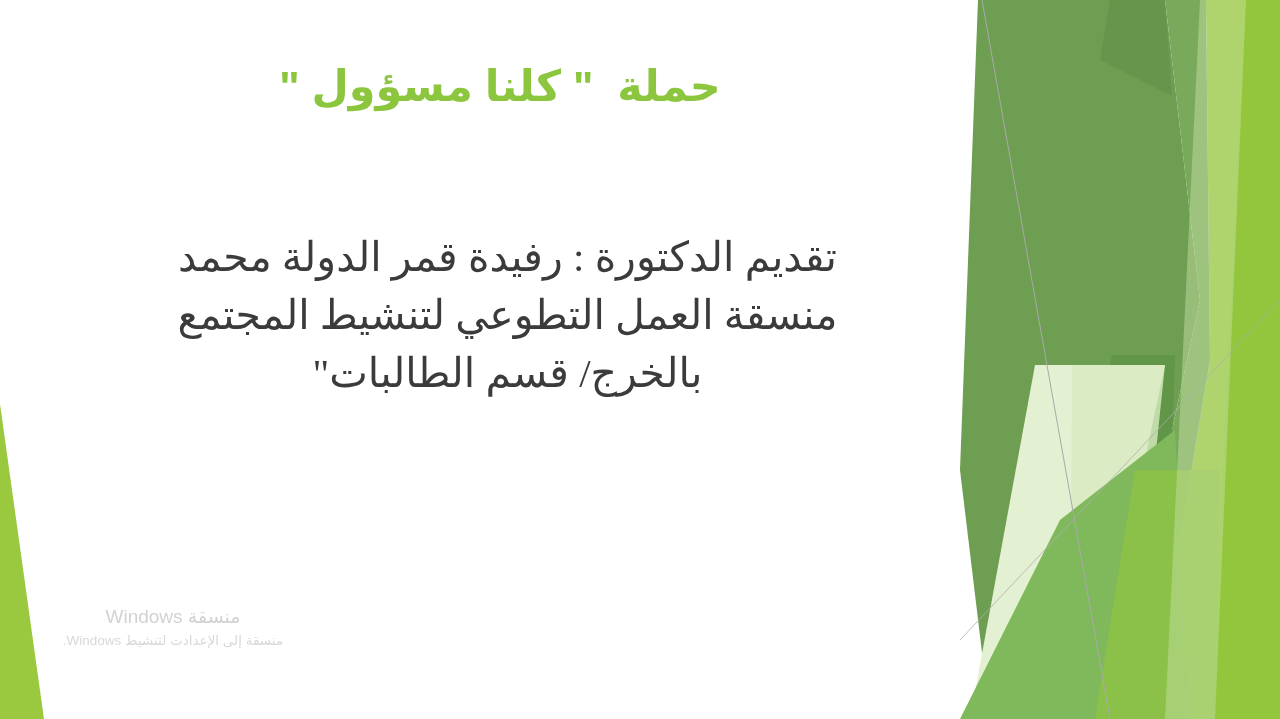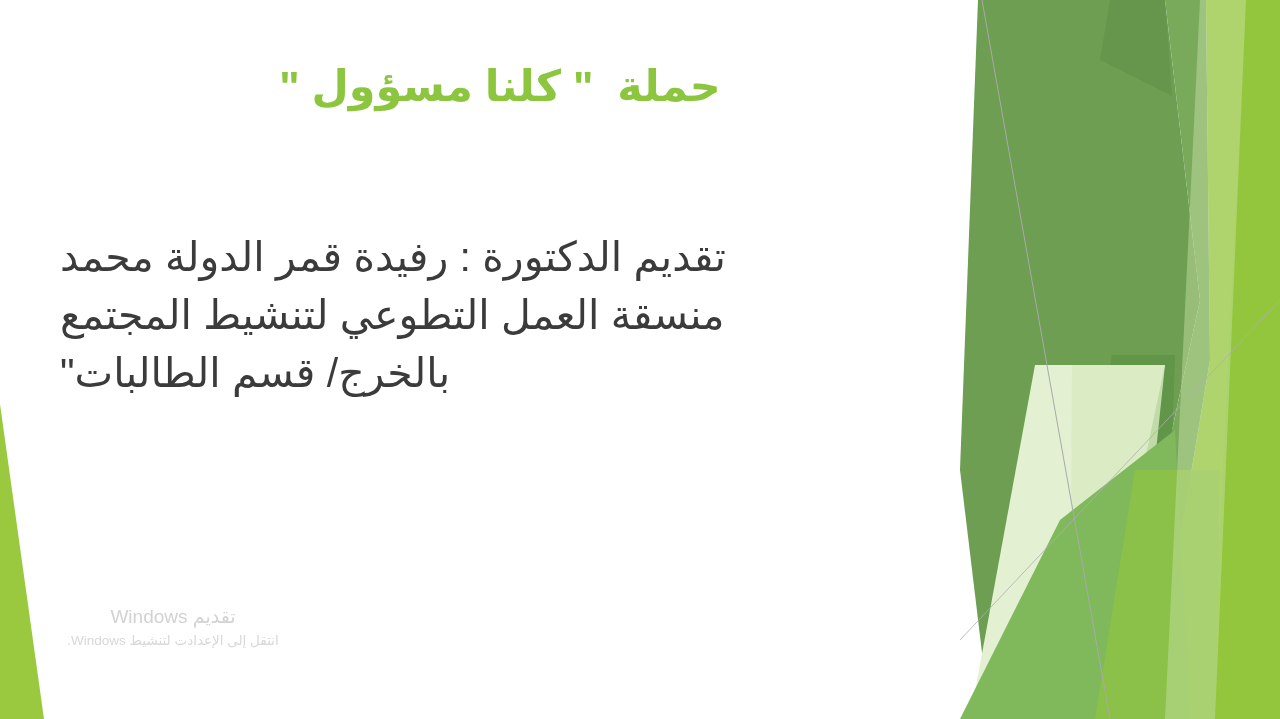--- a/index.html
+++ b/index.html
@@ -44,22 +44,23 @@
     direction: rtl;
     white-space: pre;
   }
 
   
   #body-block {
     position: absolute;
     left: 60px;
     top: 228px;
     width: 895px;
-    text-align: left;
+    text-align: center;
     direction: rtl;
+    font-family: Liberation Serif, serif;
   }
   .body-line {
     font-size: 41px;
     font-weight: 400;
     color: #3b3b3b;
     line-height: 1.42;
     direction: rtl;
     white-space: pre;
   }
 
@@ -132,17 +133,17 @@
     <div id="title-text">حملة  " كلنا مسؤول "</div>
   </div>
 
   <div id="body-block">
     <div class="body-line">تقديم الدكتورة : رفيدة قمر الدولة محمد</div>
     <div class="body-line">منسقة العمل التطوعي لتنشيط المجتمع</div>
     <div class="body-line">بالخرج/ قسم الطالبات"</div>
   </div>
 
   <div id="watermark">
-    <div id="wm-title">تقديم Windows</div>
-    <div id="wm-sub">انتقل إلى الإعدادت لتنشيط Windows.</div>
+    <div id="wm-title">منسقة Windows</div>
+    <div id="wm-sub">منسقة إلى الإعدادت لتنشيط Windows.</div>
   </div>
 
 </div>
 
 </body></html>

